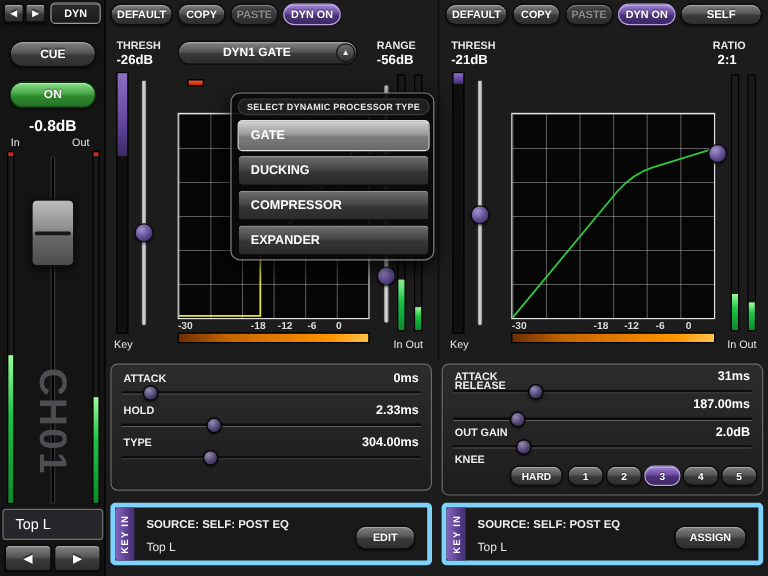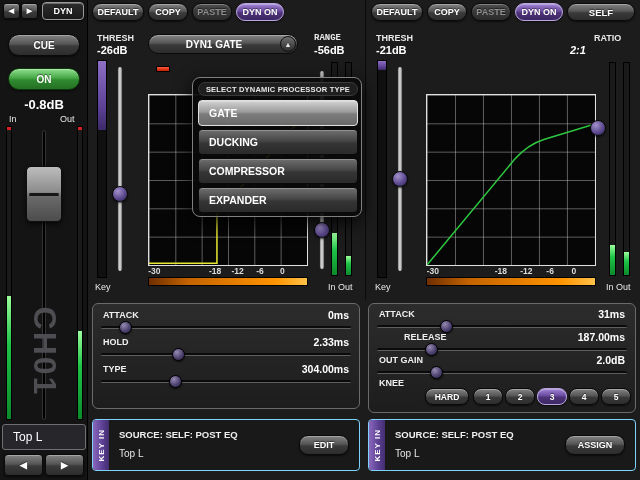--- a/index.html
+++ b/index.html
@@ -60,21 +60,21 @@
   .graph svg { position:absolute; left:0; top:0; width:100%; height:100%; }
 
   .ticks { position:absolute; height:16px; }
   .tick { position:absolute; transform:translateX(-50%); font-size:8.5px; font-weight:bold; color:#ddd; }
 
   
   .panel { position:absolute; background:linear-gradient(#2c2c2c,#1d1d1d); border:1px solid #6a6a6a; border-radius:6px; }
   .panel .plabel { position:absolute; font-size:9px; font-weight:bold; color:#efefef; }
   .panel .pvalue { position:absolute; font-size:10.5px; font-weight:bold; color:#fff; }
 
-  .keyin { position:absolute; background:#191919; border:1px solid #7dd3fc; border-radius:4px; }
+  .keyin { position:absolute; background:#191919; border:4px solid #7dd3fc; border-radius:4px; }
   .keyin-tab { position:absolute; left:0; top:0; bottom:0; width:16px; border-radius:3px 0 0 3px;
     background:linear-gradient(90deg,#8a68bd,#5b3f92 60%,#432d70); display:flex; align-items:center; justify-content:center; }
   .keyin-tab span { writing-mode:vertical-rl; transform:rotate(180deg); font-size:8px; font-weight:bold; letter-spacing:1px; color:#fff; }
   .keyin .src { position:absolute; left:26px; top:9px; font-size:9.5px; font-weight:bold; color:#f0f0f0; }
   .keyin .srcname { position:absolute; left:26px; top:28px; font-size:10px; color:#e6e6e6; }
 
   .knee-btn { border-radius:8px; font-size:8.5px; }
 
   
   .type-btn { position:absolute; height:20px; display:flex; align-items:center; justify-content:center;
@@ -200,21 +200,21 @@
   </div>
 
   <div class="lbl" style="left:97px;top:33px;">THRESH</div>
   <div class="val" style="left:97px;top:44px;">-26dB</div>
   <div class="type-btn" style="left:148px;top:34px;width:150px;">
     <span>DYN1 GATE</span>
     <span class="arrow-circle">
         <span>▲</span>
       </span>
   </div>
-  <div class="lbl" style="left:314px;top:33px;font-family:Liberation Mono, monospace;">RANGE</div>
+  <div class="lbl" style="left:314px;top:33px;">RANGE</div>
   <div class="val" style="left:314px;top:44px;">-56dB</div>
 
   <div class="gr-meter" style="left:97px;top:60px;height:218px;">
     <div class="grfill" style="height:32%;"></div>
   </div>
   <div class="vslider" style="left:110px;top:66px;height:206px;">
     <div class="vtrack"></div>
     <div class="vthumb" style="top: 62%;"></div>
   </div>
 
@@ -262,21 +262,21 @@
       <span>EXPANDER</span>
     </div>
     <div class="dropdown-item" style="top:80px;">
       <span>COMPRESSOR</span>
     </div>
   </div>
 
   <div class="lbl" style="left:376px;top:33px;">THRESH</div>
   <div class="val" style="left:376px;top:44px;">-21dB</div>
   <div class="lbl" style="left:594px;top:33px;">RATIO</div>
-  <div class="val" style="left:570px;top:44px;font-style:italic;">2:1</div>
+  <div class="val" style="left:598px;top:44px;">2:1</div>
 
   <div class="gr-meter" style="left:377px;top:60px;height:218px;">
     <div class="grfill" style="height:4%;"></div>
   </div>
   <div class="vslider" style="left:390px;top:66px;height:206px;">
     <div class="vtrack"></div>
     <div class="vthumb" style="top: 55%;"></div>
   </div>
 
   <div class="graph" style="left:426px;top:94px;width:170px;height:172px;">
@@ -329,21 +329,21 @@
     </div>
   </div>
 
   <div class="panel" style="left:368px;top:303px;width:268px;height:110px;">
     <div class="plabel" style="left:10px;top:5px;">ATTACK</div>
     <div class="pvalue" style="right:10px;top:4px;">31ms</div>
     <div class="hslider" style="left:8px;right:8px;top:16px;">
       <div class="track"></div>
       <div class="thumb" style="left: 28%;"></div>
     </div>
-    <div class="plabel" style="left:10px;top:28px;margin-left:25px;">RELEASE</div>
+    <div class="plabel" style="left:10px;top:12px;">RELEASE</div>
     <div class="pvalue" style="right:10px;top:27px;">187.00ms</div>
     <div class="hslider" style="left:8px;right:8px;top:39px;">
       <div class="track"></div>
       <div class="thumb" style="left: 22%;"></div>
     </div>
     <div class="plabel" style="left:10px;top:51px;">OUT GAIN</div>
     <div class="pvalue" style="right:10px;top:50px;">2.0dB</div>
     <div class="hslider" style="left:8px;right:8px;top:62px;">
       <div class="track"></div>
       <div class="thumb" style="left: 24%;"></div>

